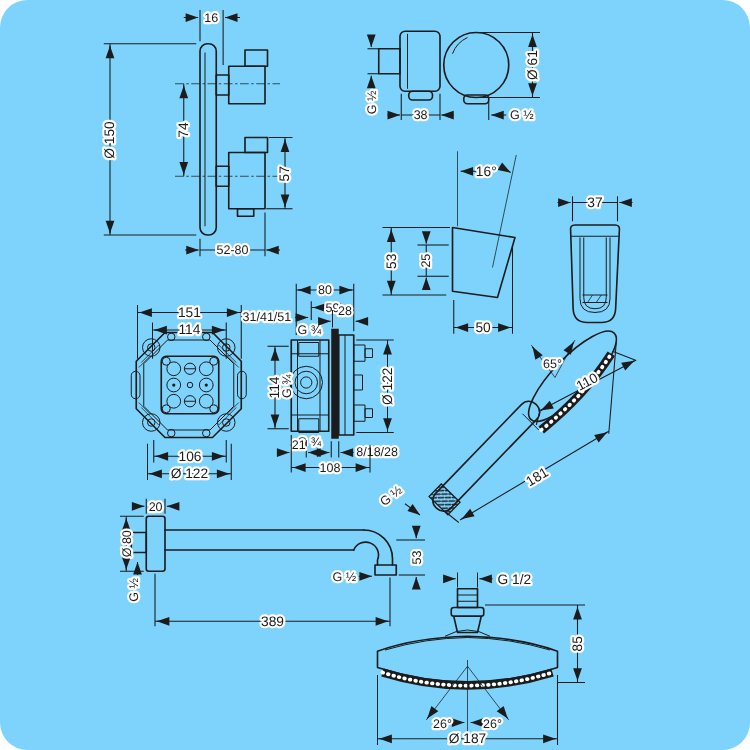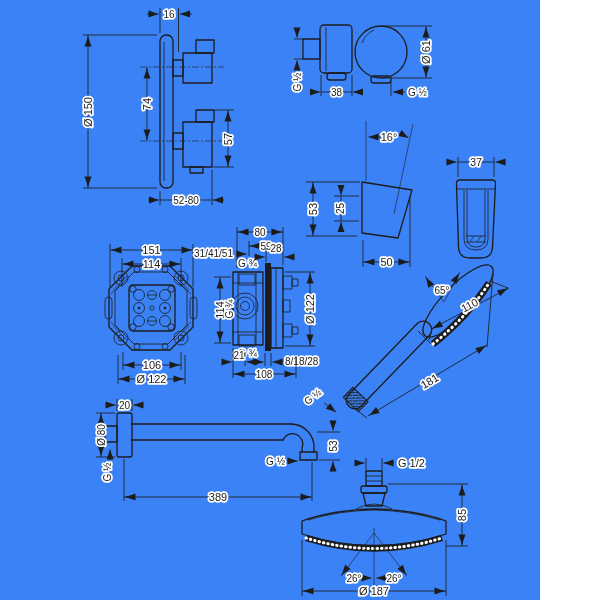--- a/index.html
+++ b/index.html
@@ -1,16 +1,16 @@
 <!DOCTYPE html>
 <html><head>
 <meta charset="utf-8">
 <style>
   html,body{margin:0;padding:0;background:#ffffff;}
-  .canvas{position:relative;width:540px;height:600px;background:#3b82f6;overflow:hidden;}
+  .canvas{position:relative;width:600px;height:600px;background:#7dd3fc;overflow:hidden;border-radius:22px;}
   svg{display:block;}
   .ol{stroke:#1c1c1c;fill:none;stroke-width:1.3;stroke-linejoin:round;stroke-linecap:round;}
   .ol2{stroke:#1c1c1c;fill:none;stroke-width:.8;stroke-linejoin:round;}
   .dl{stroke:#1c1c1c;fill:none;stroke-width:.85;}
   .tl{stroke:#1c1c1c;fill:none;stroke-width:.6;}
   .dim{font-family:"Liberation Sans",sans-serif;font-size:11px;fill:#1c1c1c;
        paint-order:stroke;stroke:#ffffff;stroke-width:3.5px;stroke-linejoin:round;}
   .sm{font-size:10px;}
   .filldark{fill:#1c1c1c;}
 </style>

